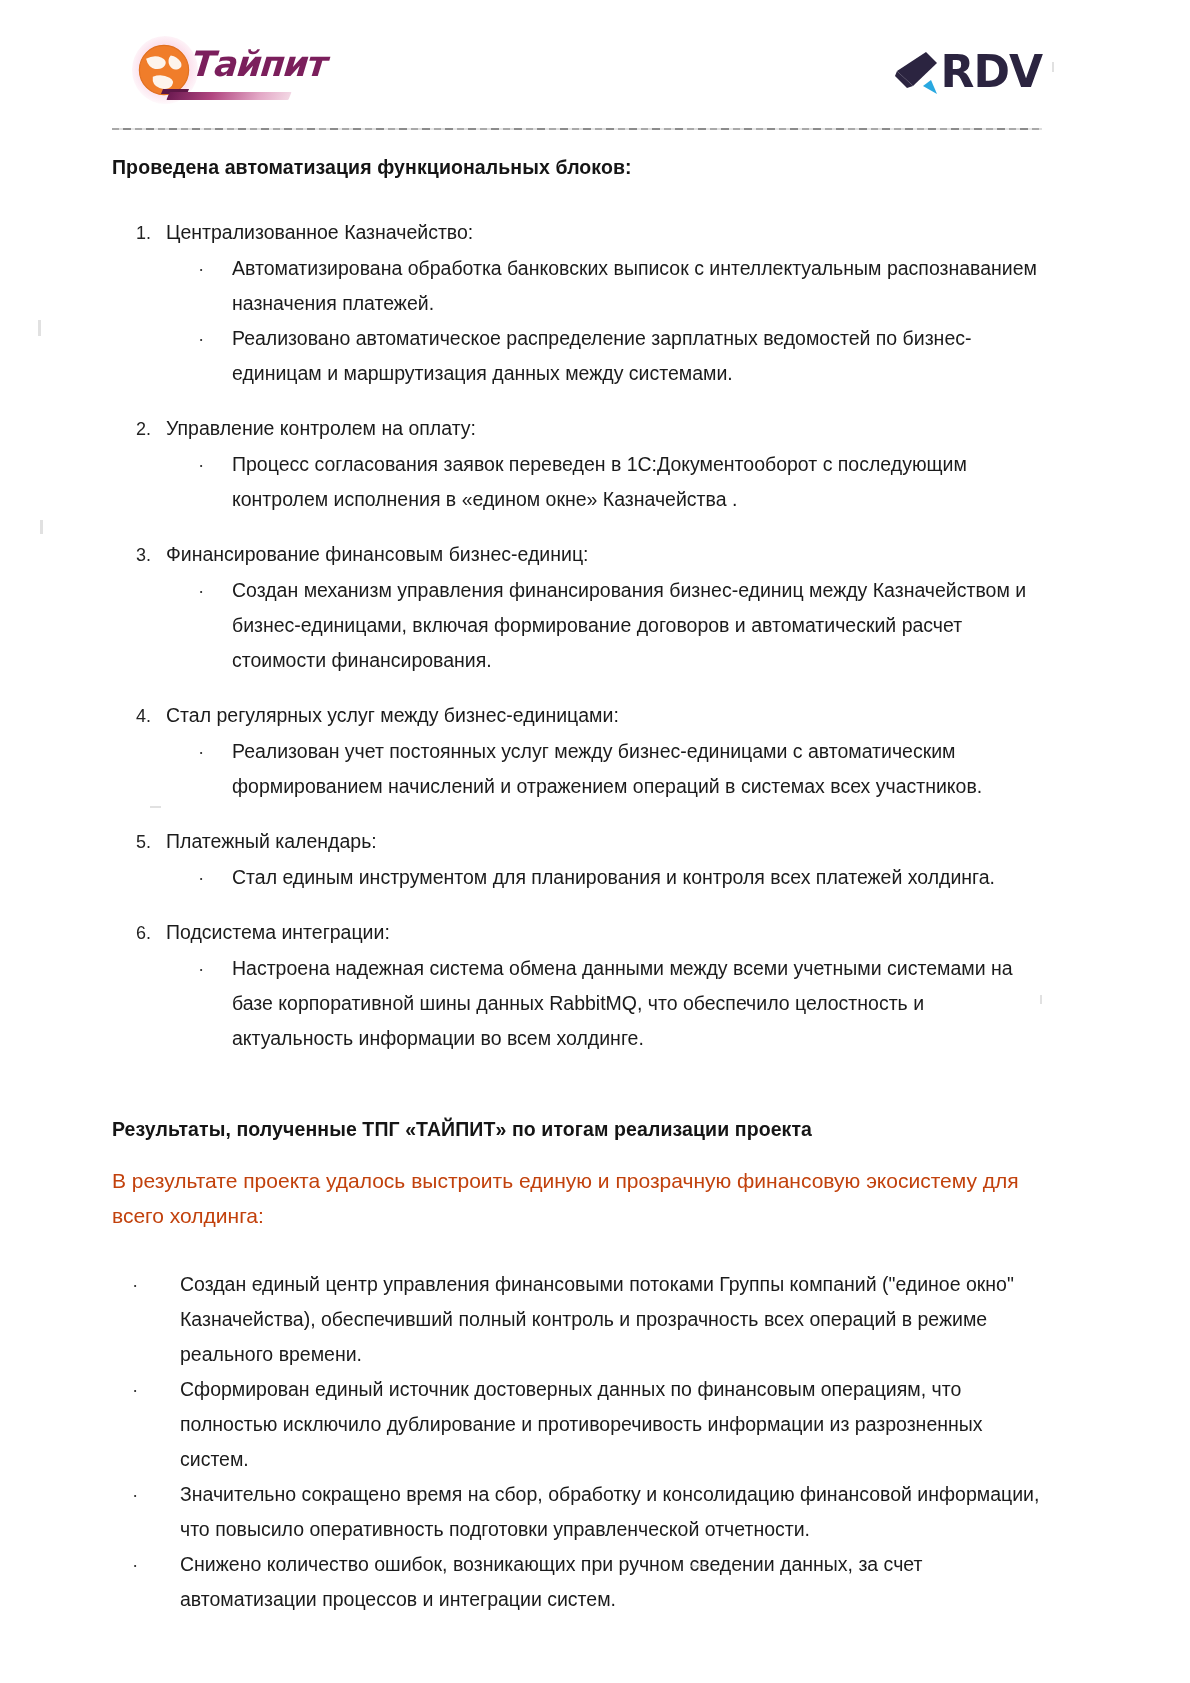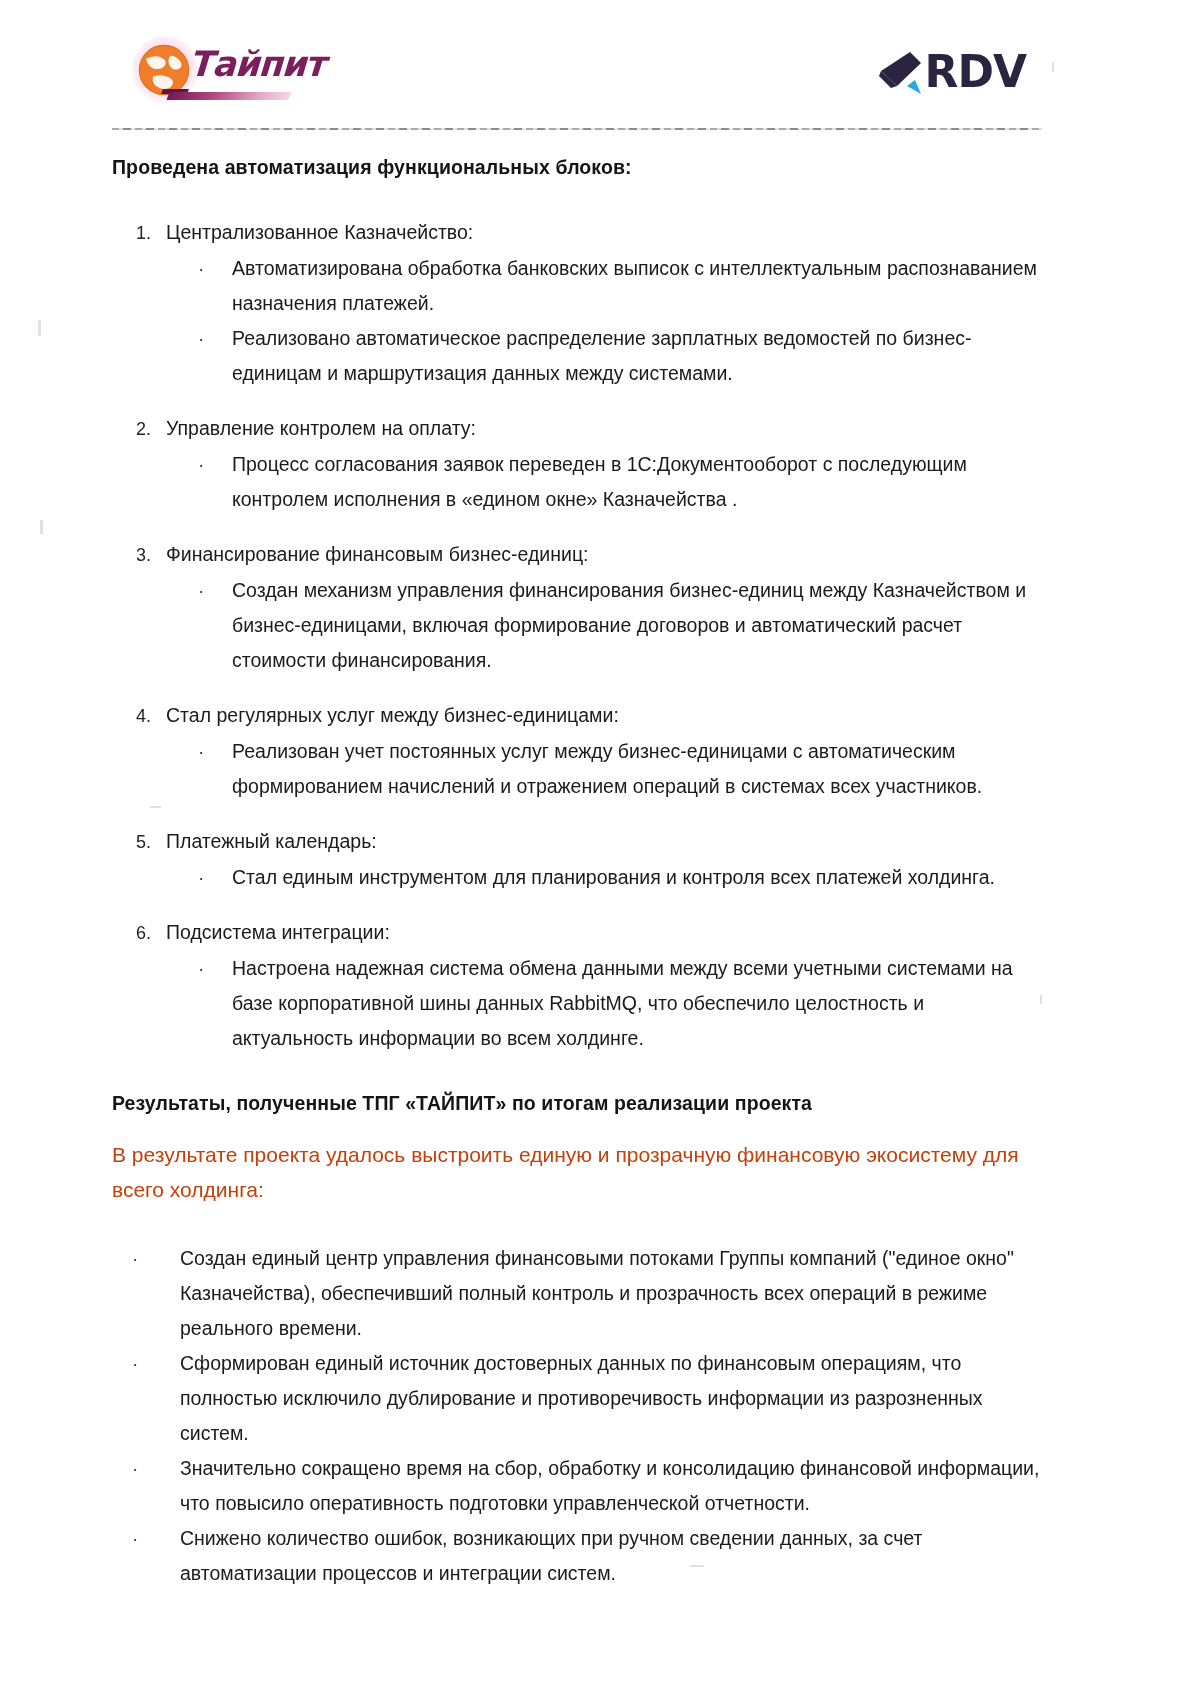--- a/index.html
+++ b/index.html
@@ -83,21 +83,21 @@
     left: 30px;
     top: 53px;
     width: 26px;
     height: 5px;
     background: #5d1746;
     transform: skewX(-22deg);
   }
 
   .logo-rdv {
     position: absolute;
-    right: 164px;
+    right: 148px;
     top: 48px;
     height: 48px;
     display: flex;
     align-items: center;
   }
   .logo-rdv .mark {
     position: relative;
     width: 46px;
     height: 44px;
     margin-right: 2px;
@@ -191,21 +191,21 @@
     color: #3a3a3a;
     line-height: 35px;
   }
   .sub-text {
     flex: 1 1 auto;
     padding-right: 6px;
   }
 
   
   .section-two {
-    margin-top: 36px;
+    margin-top: 62px;
   }
   .para {
     font-size: 21px;
     line-height: 35px;
     color: #c2410c;
     margin: 22px 0 0 0;
   }
   .result-list {
     margin: 34px 0 0 0;
     padding: 0;

